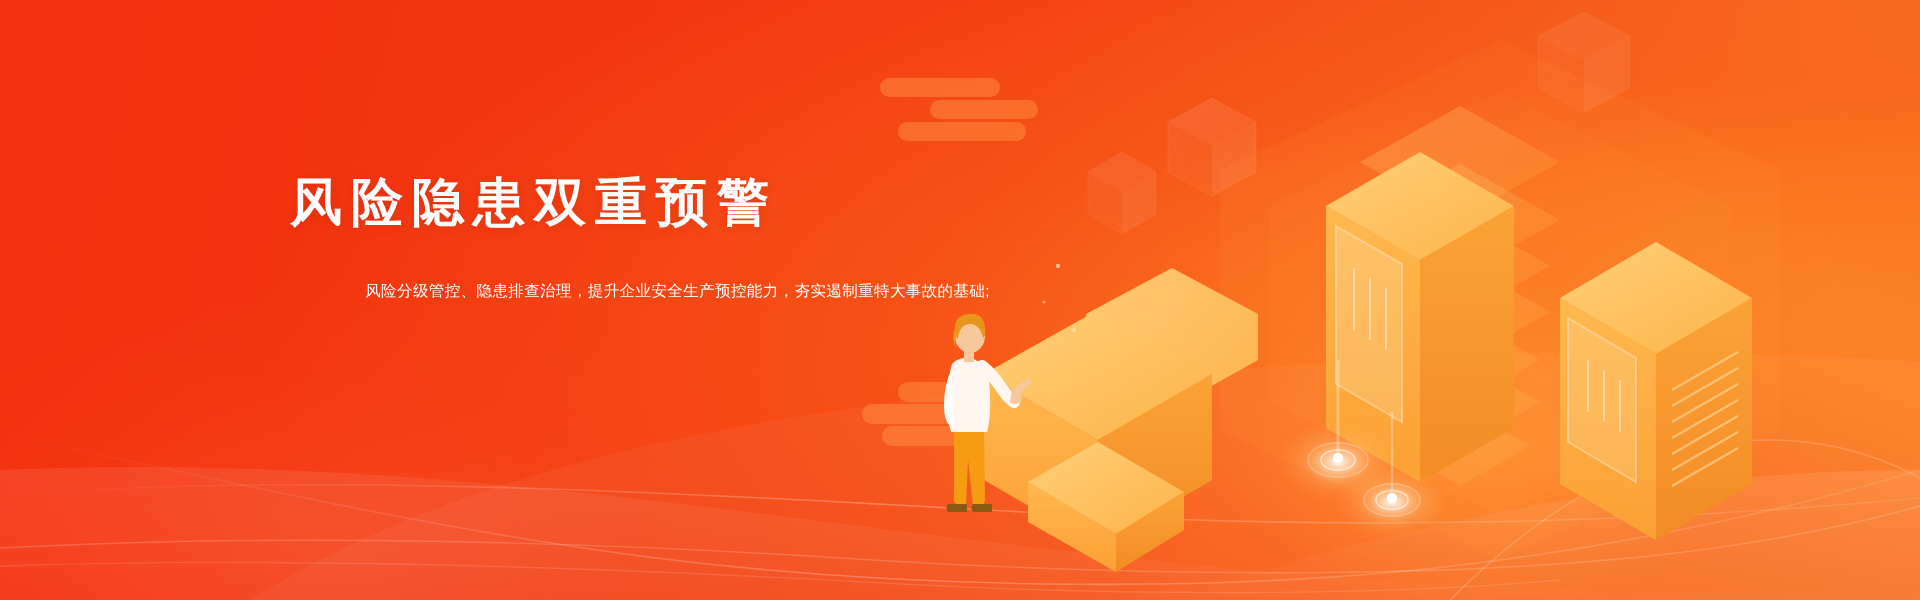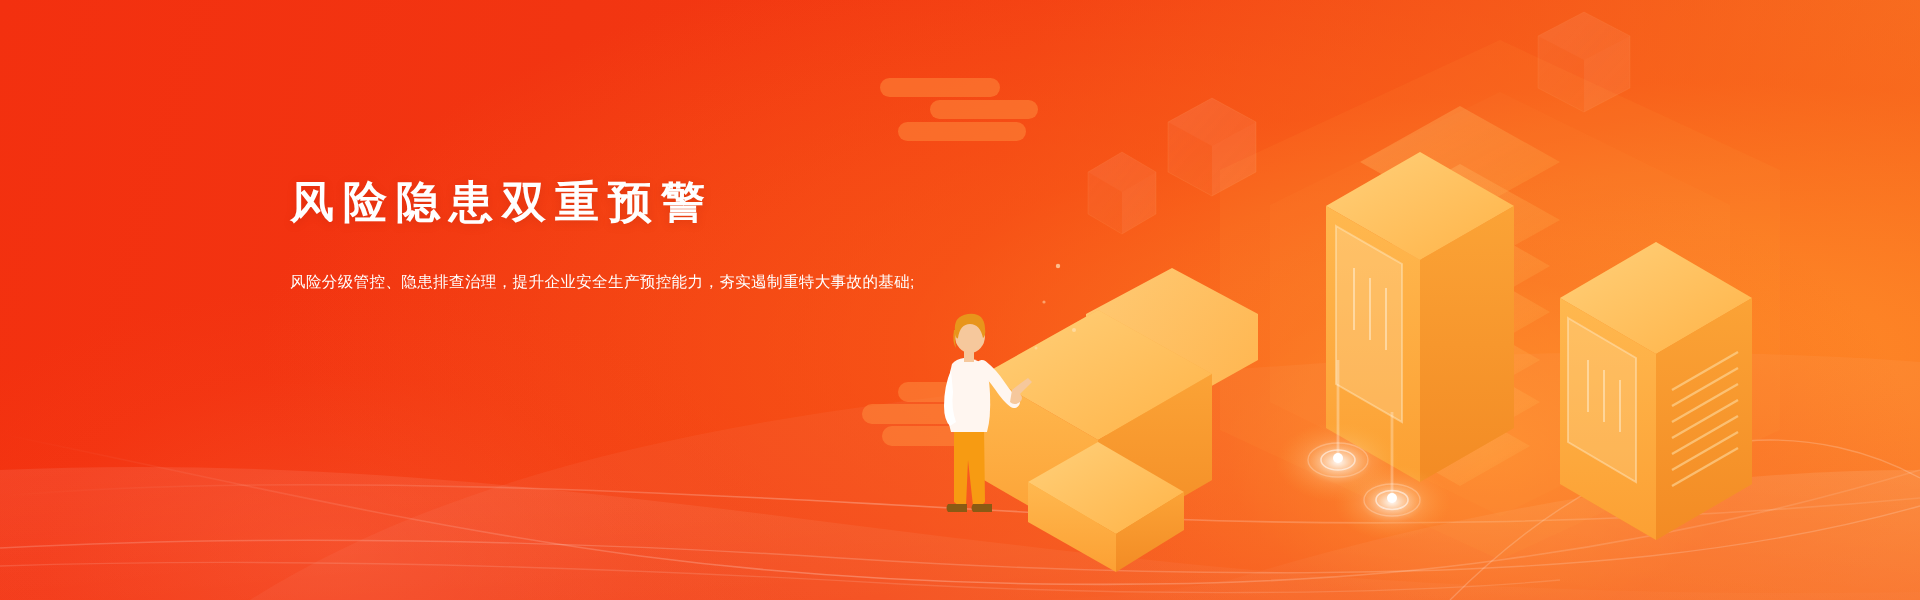--- a/index.html
+++ b/index.html
@@ -36,35 +36,37 @@
 
   
   .waves{ position:absolute; left:0; top:0; width:1920px; height:600px; pointer-events:none; }
 
   
   .copy{
     position:absolute; left:290px; top:176px;
     width:700px;
   }
   .headline{
-    font-size:44px;
+    font-size:52px;
     font-weight:bold;
     color:#ffffff;
     letter-spacing:9px;
     line-height:1.2;
     white-space:nowrap;
     text-shadow:0 2px 10px rgba(150,25,0,0.18);
+    font-family:Liberation Mono, monospace;
   }
   .subcopy{
     margin-top:36px;
     font-size:15.5px;
     color:#ffffff;
     line-height:33px;
     letter-spacing:0.4px;
     white-space:nowrap;
+    text-align:right;
   }
   .subcopy .ln{ display:block; }
 
   
   .art{
     position:absolute;
     left:940px; top:30px;
     width:980px; height:560px;
     pointer-events:none;
   }

